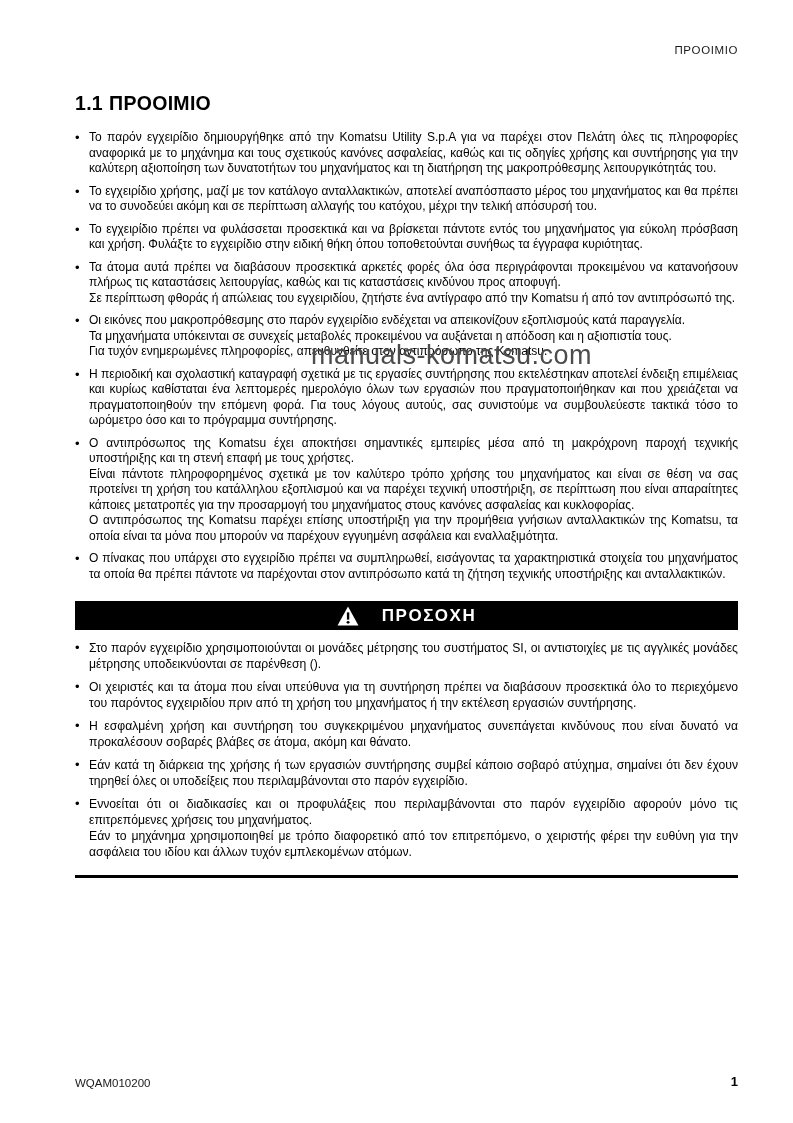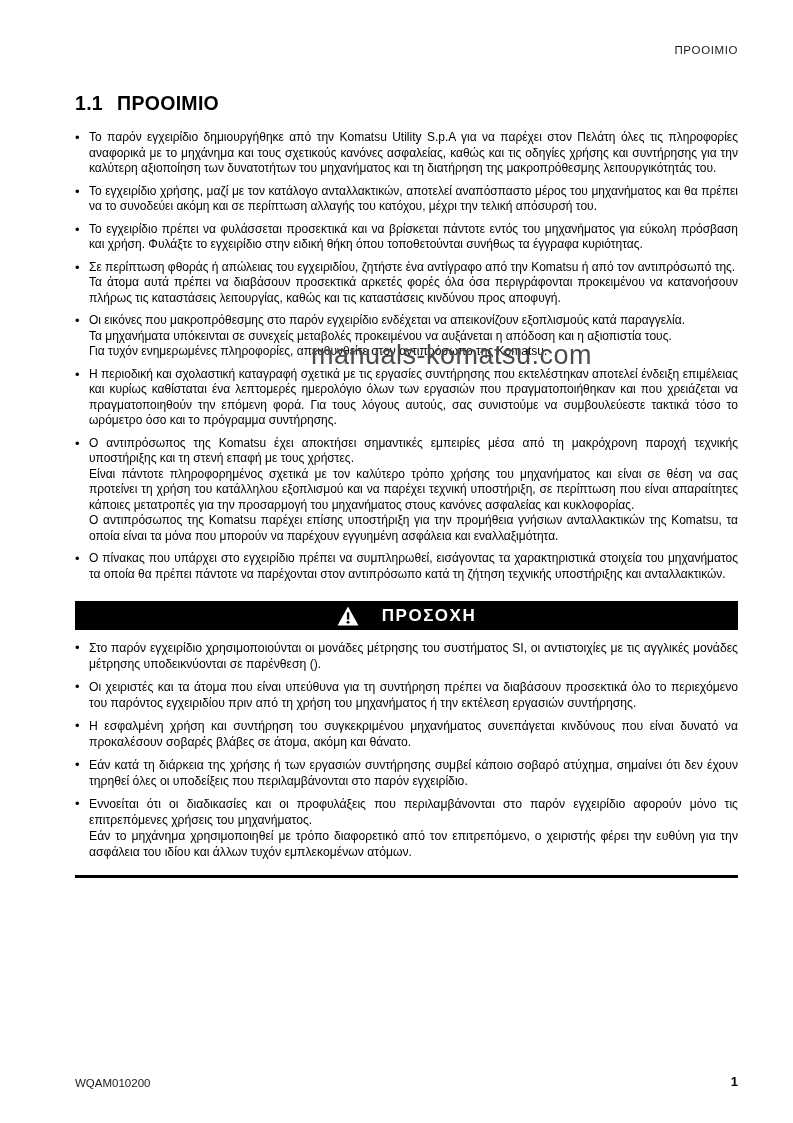--- a/index.html
+++ b/index.html
@@ -22,21 +22,21 @@
     font-size: 11.5px;
     letter-spacing: 0.6px;
     color: #1a1a1a;
   }
   .doc-title {
     margin-top: 36px;
     font-size: 19.5px;
     font-weight: bold;
     letter-spacing: 0.3px;
     display: flex;
-    gap: 14px;
+    gap: 6px;
   }
   ul.bullet-list {
     list-style: none;
     margin-top: 15px;
   }
   ul.bullet-list li.bullet-item {
     position: relative;
     padding-left: 14px;
     margin-bottom: 7px;
   }
@@ -120,22 +120,22 @@
       <li class="bullet-item">
         <div class="para">Το παρόν εγχειρίδιο δημιουργήθηκε από την Komatsu Utility S.p.A για να παρέχει στον Πελάτη όλες τις πληροφορίες αναφορικά με το μηχάνημα και τους σχετικούς κανόνες ασφαλείας, καθώς και τις οδηγίες χρήσης και συντήρησης για την καλύτερη αξιοποίηση των δυνατοτήτων του μηχανήματος και τη διατήρηση της μακροπρόθεσμης λειτουργικότητάς του.</div>
       </li>
       <li class="bullet-item">
         <div class="para">Το εγχειρίδιο χρήσης, μαζί με τον κατάλογο ανταλλακτικών, αποτελεί αναπόσπαστο μέρος του μηχανήματος και θα πρέπει να το συνοδεύει ακόμη και σε περίπτωση αλλαγής του κατόχου, μέχρι την τελική απόσυρσή του.</div>
       </li>
       <li class="bullet-item">
         <div class="para">Το εγχειρίδιο πρέπει να φυλάσσεται προσεκτικά και να βρίσκεται πάντοτε εντός του μηχανήματος για εύκολη πρόσβαση και χρήση. Φυλάξτε το εγχειρίδιο στην ειδική θήκη όπου τοποθετούνται συνήθως τα έγγραφα κυριότητας.</div>
       </li>
       <li class="bullet-item">
+        <div class="para">Τα άτομα αυτά πρέπει να διαβάσουν προσεκτικά αρκετές φορές όλα όσα περιγράφονται προκειμένου να κατανοήσουν πλήρως τις καταστάσεις λειτουργίας, καθώς και τις καταστάσεις κινδύνου προς αποφυγή.</div>
         <div class="para">Σε περίπτωση φθοράς ή απώλειας του εγχειριδίου, ζητήστε ένα αντίγραφο από την Komatsu ή από τον αντιπρόσωπό της.</div>
-        <div class="para">Τα άτομα αυτά πρέπει να διαβάσουν προσεκτικά αρκετές φορές όλα όσα περιγράφονται προκειμένου να κατανοήσουν πλήρως τις καταστάσεις λειτουργίας, καθώς και τις καταστάσεις κινδύνου προς αποφυγή.</div>
       </li>
       <li class="bullet-item">
         <div class="para">Οι εικόνες που μακροπρόθεσμης στο παρόν εγχειρίδιο ενδέχεται να απεικονίζουν εξοπλισμούς κατά παραγγελία.</div>
         <div class="para">Τα μηχανήματα υπόκεινται σε συνεχείς μεταβολές προκειμένου να αυξάνεται η απόδοση και η αξιοπιστία τους.</div>
         <div class="para">Για τυχόν ενημερωμένες πληροφορίες, απευθυνθείτε στον αντιπρόσωπο της Komatsu.</div>
       </li>
       <li class="bullet-item">
         <div class="para">Η περιοδική και σχολαστική καταγραφή σχετικά με τις εργασίες συντήρησης που εκτελέστηκαν αποτελεί ένδειξη επιμέλειας και κυρίως καθίσταται ένα λεπτομερές ημερολόγιο όλων των εργασιών που πραγματοποιήθηκαν και που χρειάζεται να πραγματοποιηθούν την επόμενη φορά. Για τους λόγους αυτούς, σας συνιστούμε να συμβουλεύεστε τακτικά τόσο το ωρόμετρο όσο και το πρόγραμμα συντήρησης.</div>
       </li>
       <li class="bullet-item">

